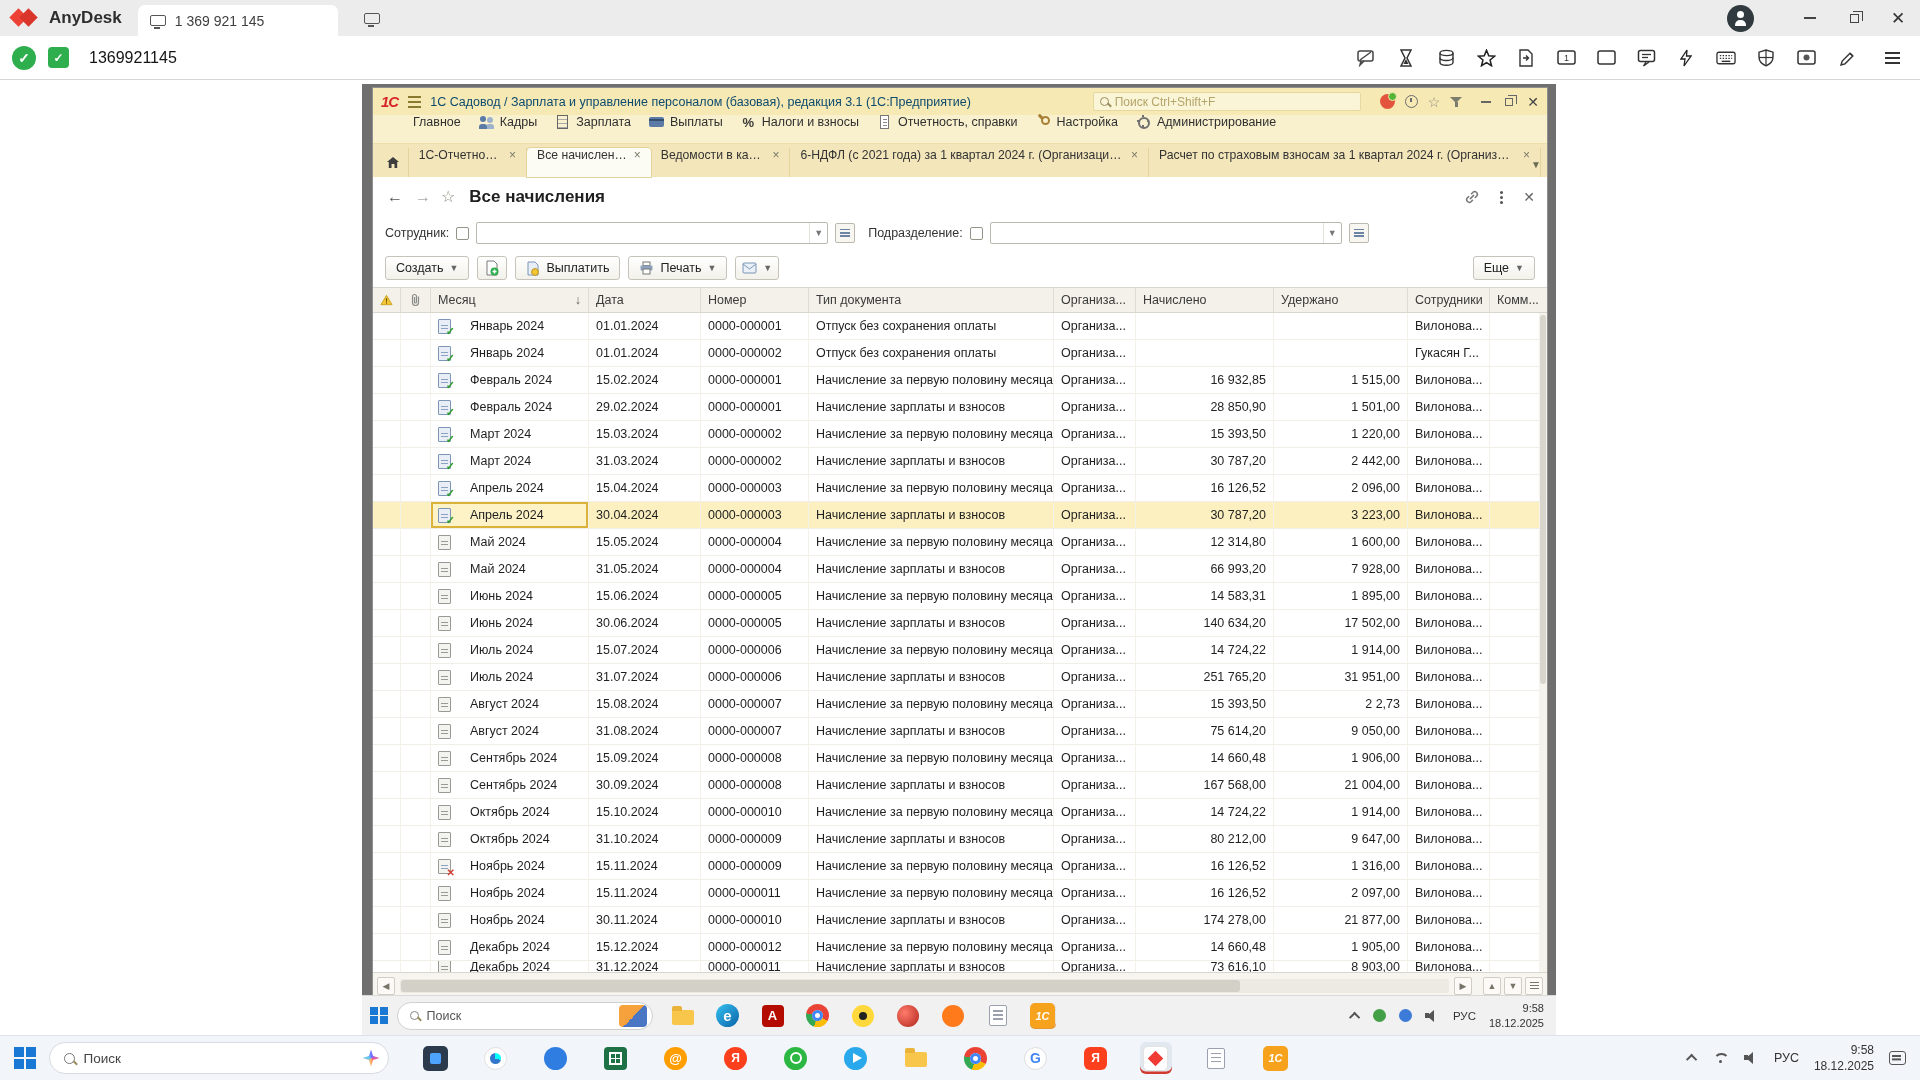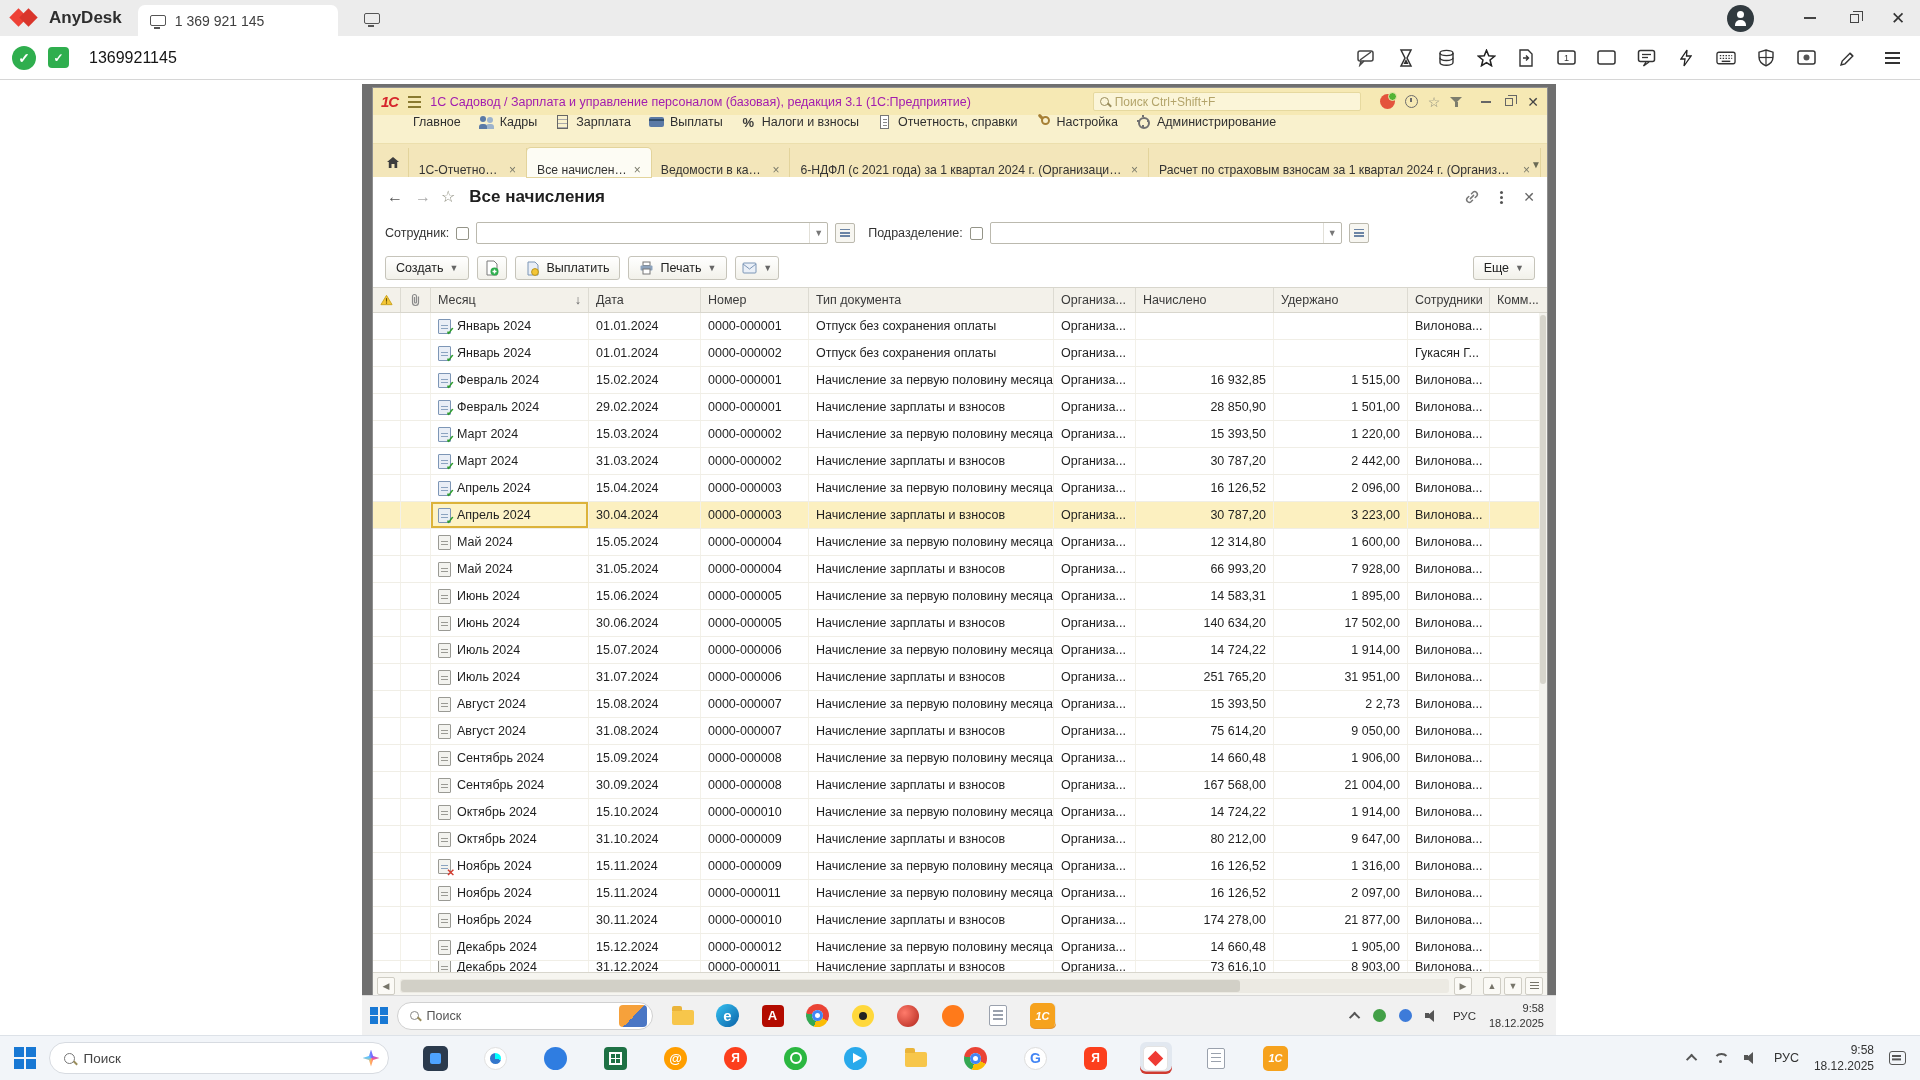--- a/index.html
+++ b/index.html
@@ -40,21 +40,21 @@
 
   
   .viewport{position:absolute;left:0;right:0;top:80px;bottom:45px;background:#fff}
   .remote{position:absolute;left:362px;width:1194px;top:4px;bottom:0;background:#6f6f6f}
 
   
   .onec{position:absolute;left:10px;top:3px;width:1176px;height:912px;border:1px solid #8f8f8f;display:flex;flex-direction:column;background:#fff;font-size:12.5px}
   .t-title{height:27px;background:#f6e9b4;display:flex;align-items:center;gap:9px;padding:0 8px;flex:none}
   .logo1c{color:#d6262c;font-weight:700;font-style:italic;font-size:15px;letter-spacing:-1px}
   .burger1c{color:#8a7a30;width:14px;display:flex;justify-content:center}
-  .t-text{color:#a21caf;font-size:12.5px;white-space:nowrap}
+  .t-text{color:#0c4a6e;font-size:12.5px;white-space:nowrap}
   .t-search{margin-left:auto;width:268px;height:19px;background:#fbf5d8;border:1px solid #e6d99f;border-radius:2px;display:flex;align-items:center;gap:6px;padding:0 6px;color:#b3a46a;font-size:12px}
   .mag{width:9px;height:9px;border:1.6px solid #9a8d5c;border-radius:50%;position:relative;flex:none}
   .mag::after{content:"";position:absolute;width:5px;height:1.8px;background:#9a8d5c;transform:rotate(45deg);right:-4px;bottom:-1px}
   .t-icons{display:flex;align-items:center;gap:10px;margin-left:10px}
   .bell1c{width:15px;height:15px;border-radius:50%;background:#e4543c;position:relative}
   .bell1c::after{content:"";position:absolute;right:-2px;top:-2px;width:7px;height:7px;background:#54b435;border-radius:50%;border:1px solid #f6e9b4}
   .histclk{width:13px;height:13px;border:1.6px solid #6b6b6b;border-radius:50%;position:relative}
   .histclk::after{content:"";position:absolute;left:4.6px;top:2.4px;width:1.6px;height:4px;background:#6b6b6b}
   .star-g{color:#8a8a7a;font-size:14px;line-height:1}
   .funnel{position:relative;width:12px;height:12px}
@@ -78,21 +78,21 @@
   .mi-nalogi .ric::after{content:"%";font-weight:700;font-size:13px;color:#3a3a3a}
   .mi-otchet .ric::before{content:"";position:absolute;inset:0 3px;border:1.2px solid #777;background:#fff}
   .mi-otchet .ric::after{content:"";position:absolute;left:5.6px;top:3px;width:4px;height:8px;background:repeating-linear-gradient(0deg,#888 0 1px,transparent 1px 3px)}
   .mi-nastr .ric::before{content:"";position:absolute;left:2px;top:2px;width:11px;height:3px;background:#a78035;transform:rotate(45deg);border-radius:2px}
   .mi-nastr .ric::after{content:"";position:absolute;right:0;top:1px;width:5px;height:5px;border:2px solid #a78035;border-radius:50%;background:#f9f1cd}
   .mi-admin .ric::before{content:"";position:absolute;left:2.5px;top:2px;width:8px;height:8px;border:2px solid #707070;border-radius:50%}
   .mi-admin .ric::after{content:"";position:absolute;left:6px;top:0;width:2px;height:2px;background:#707070;box-shadow:0 10px 0 #707070,-5px 5px 0 #707070,5px 5px 0 #707070}
 
   .t-tabs{height:33px;background:#f3e6ba;display:flex;align-items:flex-end;padding:0 6px 0 6px;flex:none;position:relative}
   .home-tab{width:30px;height:29px;display:flex;align-items:center;justify-content:center;border-right:1px solid #e3d49c}
-  .tab{height:29px;display:flex;align-items:flex-end;gap:7px;padding:0 10px;color:#333;border-right:1px solid #e3d49c;white-space:nowrap;font-size:12.2px;max-width:392px;overflow:hidden}
+  .tab{height:29px;display:flex;align-items:flex-start;gap:7px;padding:0 10px;color:#333;border-right:1px solid #e3d49c;white-space:nowrap;font-size:12.2px;max-width:392px;overflow:hidden}
   .tab .tl{overflow:hidden;text-overflow:ellipsis}
   .tab.active{background:#fdfcf4;border-radius:4px 4px 0 0;border-right:none;box-shadow:0 0 0 1px #e3d49c}
   .tclose{color:#7a7a6a;font-size:12px;flex:none}
   .tabs-dd{position:absolute;right:6px;bottom:7px;color:#6a6a55;font-size:10px}
 
   .page-head{height:40px;background:#fff;display:flex;align-items:center;gap:8px;padding:0 12px;flex:none}
   .navarrow{font-size:16px;color:#555;width:20px;text-align:center}
   .navarrow.dim{color:#aaa}
   .pg-title{font-size:17px;font-weight:700;color:#1f1f1f;margin-left:6px}
   .ph-right{margin-left:auto;display:flex;align-items:center;gap:16px}
@@ -115,21 +115,21 @@
 
   .thead{display:grid;grid-template-columns:28px 30px 158px 112px 108px 245px 82px 138px 134px 82px 1fr;height:26px;background:#f3f1ea;border-top:1px solid #d8d6cd;border-bottom:1px solid #d8d6cd;align-items:stretch;color:#3a3a3a;flex:none}
   .th{display:flex;align-items:center;padding:0 7px;border-right:1px solid #dddbd2;overflow:hidden;white-space:nowrap}
   .th.center{justify-content:center}
   .th .sort{margin-left:auto;color:#666}
 
   .rows{flex:1;overflow:hidden;position:relative;background:#fff}
   .row{display:grid;grid-template-columns:28px 30px 158px 112px 108px 245px 82px 138px 134px 82px 1fr;height:27px;align-items:center;border-bottom:1px solid #f0eee6;color:#1f1f1f}
   .c{padding:0 7px;white-space:nowrap;overflow:hidden;height:100%;display:flex;align-items:center;border-right:1px solid #f3f1e9}
   .c.num{justify-content:flex-end}
-  .cm{gap:6px}
+  .cm{gap:19px}
   .dicon{width:13px;height:15px;border:1px solid #7d96b6;background:#e9eef6;position:relative;flex:none;border-radius:1px}
   .dicon::before{content:"";position:absolute;left:2px;top:3px;width:7px;height:6px;background:repeating-linear-gradient(0deg,#8ba3c0 0 1.2px,transparent 1.2px 3px)}
   .st-posted .dicon::after{content:"✓";position:absolute;right:-5px;bottom:-5px;color:#2f9e2f;font-size:11px;font-weight:700}
   .st-draft .dicon{border-color:#9a9a94;background:#f3f3ef}
   .st-draft .dicon::before{background:repeating-linear-gradient(0deg,#9a9a94 0 1.2px,transparent 1.2px 3px)}
   .st-deleted .dicon{border-color:#9a9a94;background:#f3f3ef}
   .st-deleted .dicon::after{content:"✕";position:absolute;right:-5px;bottom:-5px;color:#d23b2f;font-size:10px;font-weight:700}
   .row.selected{background:#fcf0c0}
   .row.selected .cm{box-shadow:inset 0 0 0 2px #dcb33a;background:#fdf3c6}
   .row.partial{height:13px;overflow:hidden}

